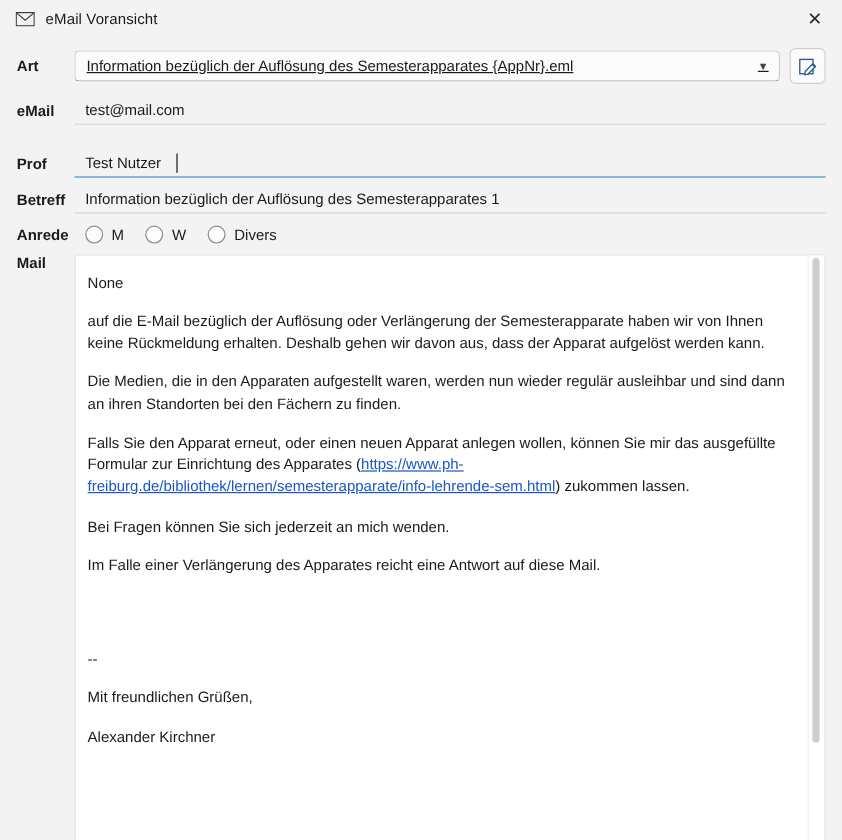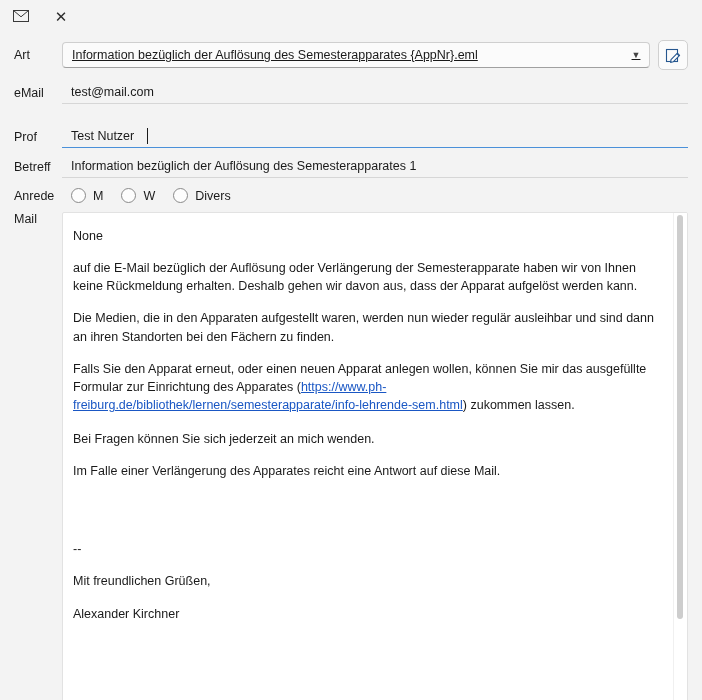--- a/index.html
+++ b/index.html
@@ -71,20 +71,21 @@
     margin-bottom: 1px;
     padding: 0 14px;
     box-sizing: border-box;
   }
   .lbl {
     width: 48px;
     flex: 0 0 48px;
     font-size: 12.5px;
     color: #1a1a1a;
     padding-left: 0;
+    font-weight: bold;
   }
   
   .combo-wrap {
     flex: 1 1 auto;
     display: flex;
     align-items: center;
     gap: 8px;
   }
   .combo {
     flex: 1 1 auto;
@@ -270,20 +271,21 @@
 
 <div class="window">
 
   <div class="titlebar">
     <span class="title-icon">
       <svg width="16" height="12" viewBox="0 0 16 12">
         <rect x="0.5" y="0.5" width="15" height="11" fill="none" stroke="#3a3a3a" stroke-width="1"></rect>
         <path d="M0.5 0.5 L8 6.8 L15.5 0.5" fill="none" stroke="#3a3a3a" stroke-width="1"></path>
       </svg>
     </span>
+    <span class="title-text">eMail Voransicht</span>
     <div class="close-btn">✕</div>
   </div>
 
   <div class="form">
 
     <div class="row row-art">
       <div class="lbl">Art</div>
       <div class="combo-wrap">
         <div class="combo">
           <span class="val">Information bezüglich der Auflösung des Semesterapparates {AppNr}.eml</span>

